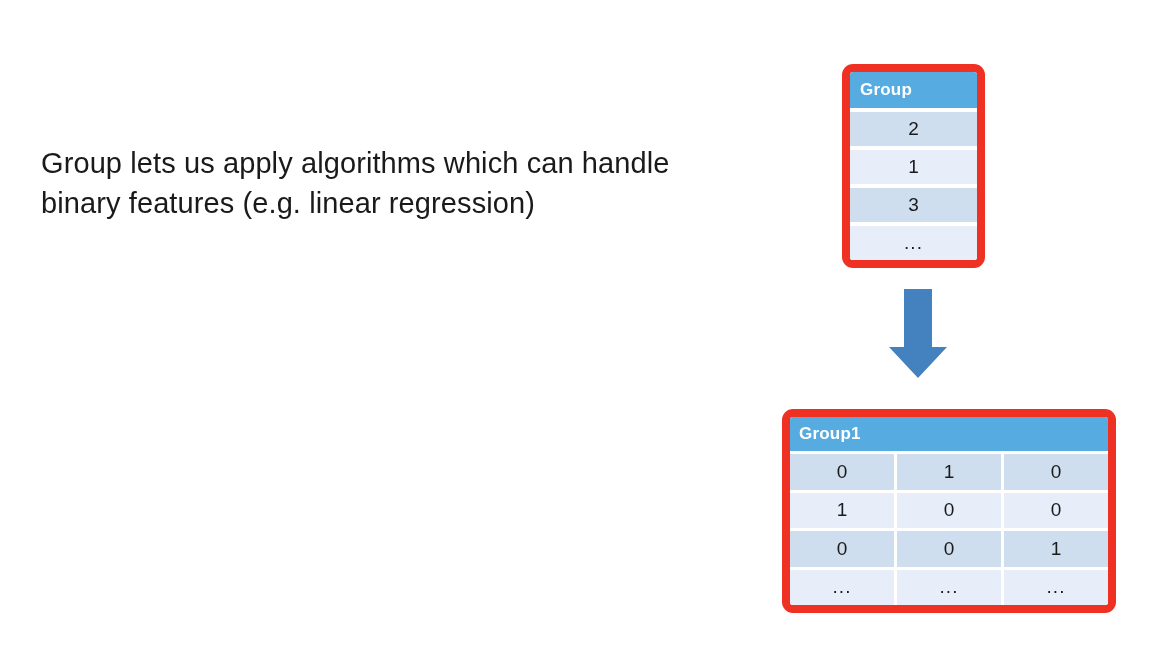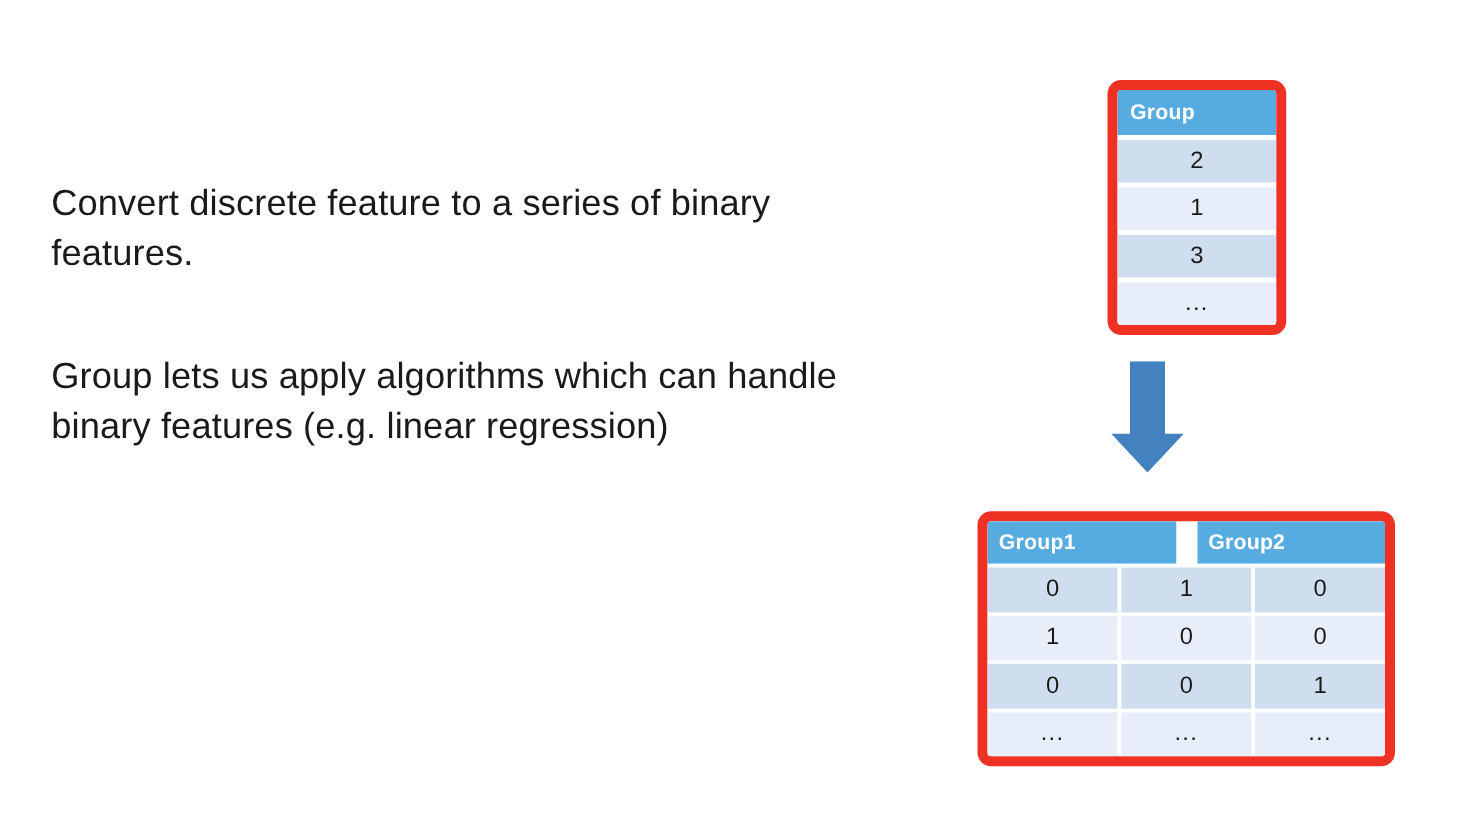--- a/index.html
+++ b/index.html
@@ -87,21 +87,21 @@
   .tr.alt .td {
     background: #e8eef9;
   }
   .td.ellipsis {
     font-size: 19px;
     letter-spacing: 1px;
   }
 
   
   #source-table {
-    left: 886px;
+    left: 842px;
     top: 64px;
     width: 143px;
     height: 204px;
   }
   #source-table .th {
     width: 100%;
     height: 36px;
     padding-left: 10px;
   }
   #source-table .tbody {
@@ -147,21 +147,20 @@
     left: 888px;
     top: 289px;
     width: 60px;
     height: 90px;
   }
 </style>
 </head>
 <body>
 
 <div class="text-column">
-  <p class="paragraph">Convert discrete feature to a series of binary features.</p>
   <p class="paragraph">Group lets us apply algorithms which can handle binary features (e.g. linear regression)</p>
 </div>
 
 <div class="table-frame" id="source-table">
   <div class="table-inner">
     <div class="thead">
       <div class="th">Group</div>
     </div>
     <div class="tbody">
       <div class="tr">
@@ -181,21 +180,20 @@
 </div>
 
 <svg id="flow-arrow" viewBox="0 0 60 90">
   <polygon points="16,0 44,0 44,58 59,58 30,89 1,58 16,58" fill="#4382bf"></polygon>
 </svg>
 
 <div class="table-frame" id="encoded-table">
   <div class="table-inner">
     <div class="thead">
       <div class="th">Group1</div>
-      <div class="th">Group2</div>
     </div>
     <div class="tbody">
       <div class="tr">
         <div class="td">0</div>
         <div class="td">1</div>
         <div class="td">0</div>
       </div>
       <div class="tr alt">
         <div class="td">1</div>
         <div class="td">0</div>

